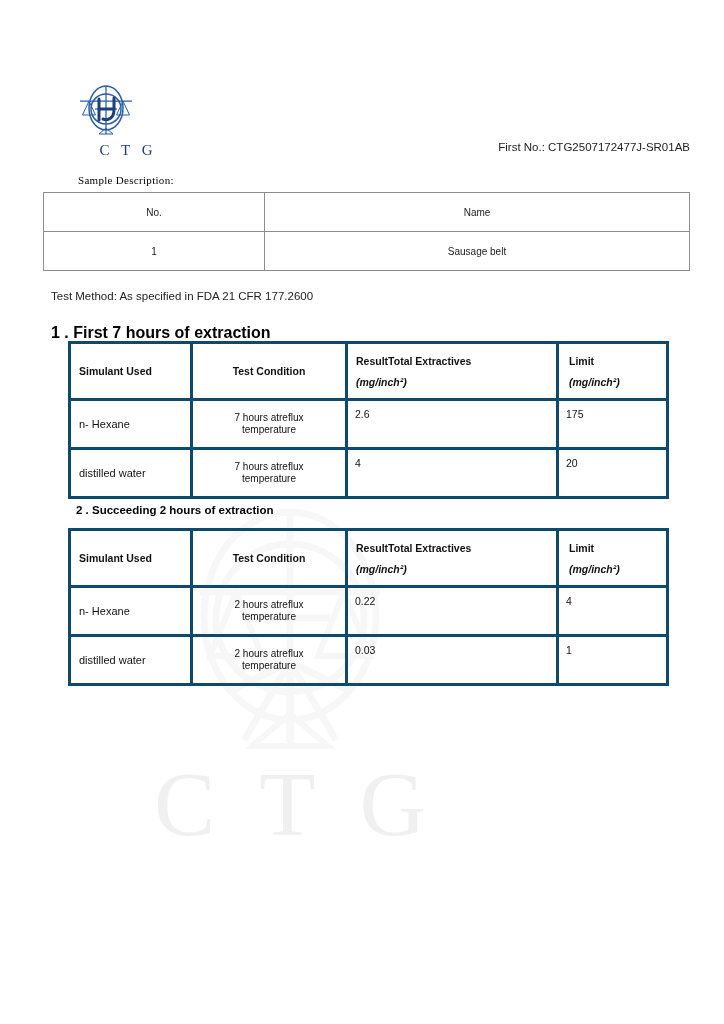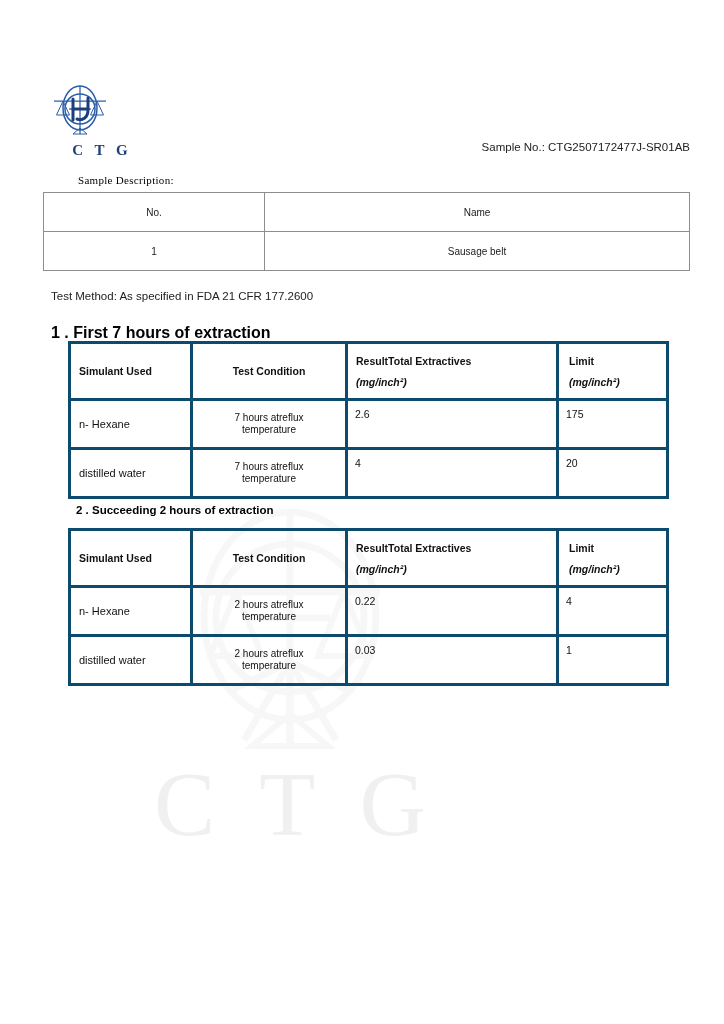--- a/index.html
+++ b/index.html
@@ -48,25 +48,24 @@
     font-size: 92px;
     letter-spacing: 44px;
     color: #f0f0f0;
     text-indent: 44px;
     line-height: 1;
   }
 
   
   .logo-block {
     position: absolute;
-    left: 40px;
+    left: 66px;
     top: 82px;
     width: 120px;
     z-index: 2;
-    font-weight: bold;
   }
   .logo-svg { display: block; }
   .logo-text {
     font-family: "Liberation Serif", serif;
     font-size: 15px;
     letter-spacing: 4px;
     color: #1b3f7a;
     text-align: center;
     margin-top: -2px;
     padding-left: 4px;
@@ -237,21 +236,21 @@
       </g>
       <g fill="none" stroke="#1b3f7a" stroke-width="6" stroke-linecap="round">
         <path d="M66 34 L66 76"></path>
         <path d="M96 32 L96 56 C96 72 84 78 74 74"></path>
         <path d="M66 54 L96 54"></path>
       </g>
     </svg>
     <div class="logo-text">C T G</div>
   </div>
 
-  <div class="report-no">Sample No.: CTG2507172477J-SR01AB</div>
+  <div class="report-no">First No.: CTG2507172477J-SR01AB</div>
 
   <div class="sample-label">Sample Description:</div>
 
   <table class="sample">
     <tbody>
       <tr>
         <td class="col-no">No.</td>
         <td>Name</td>
       </tr>
       <tr>

